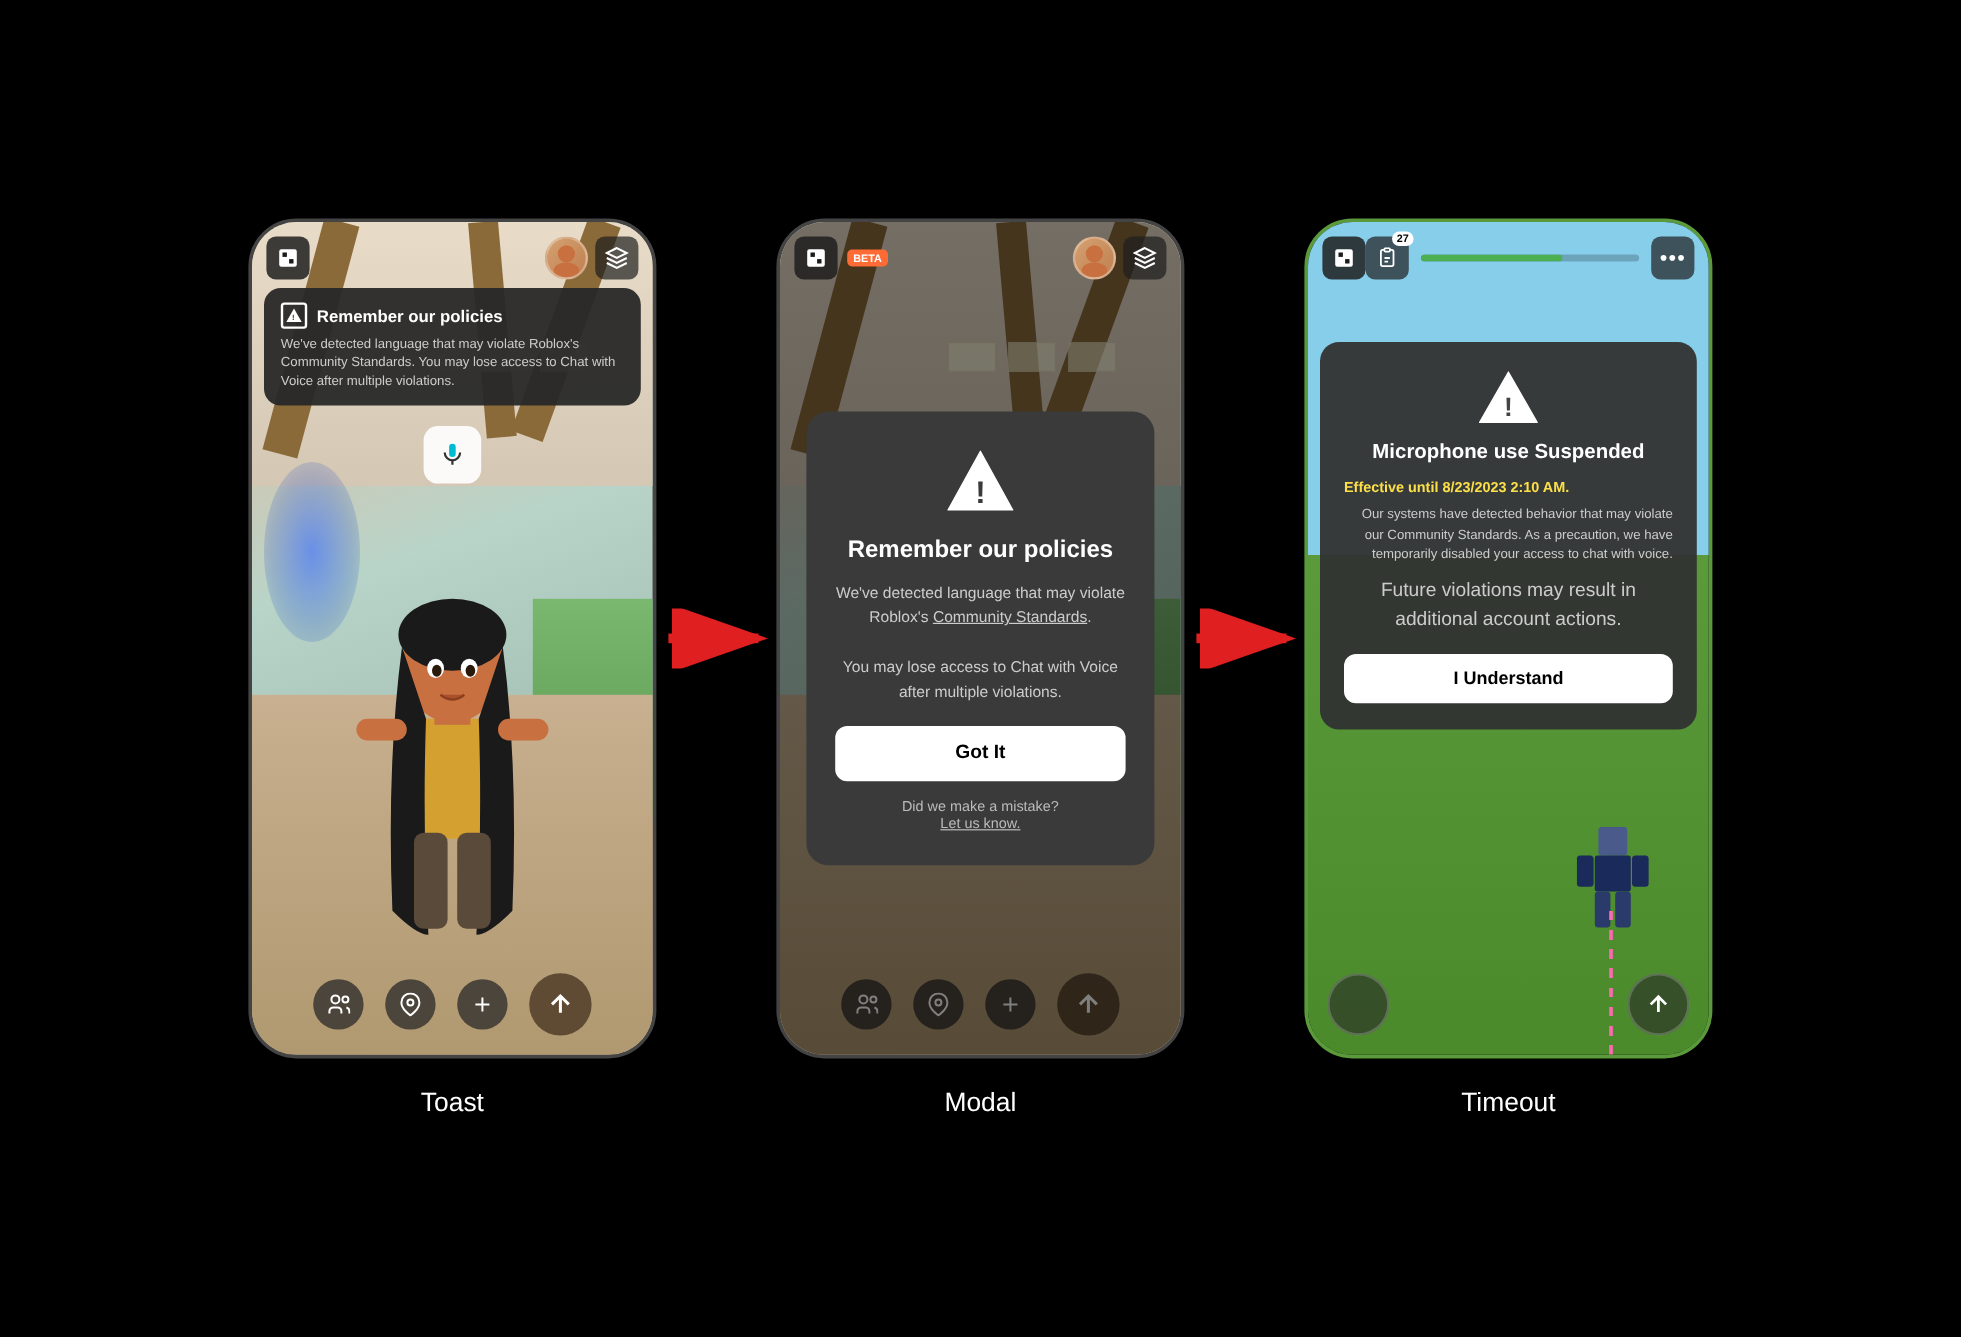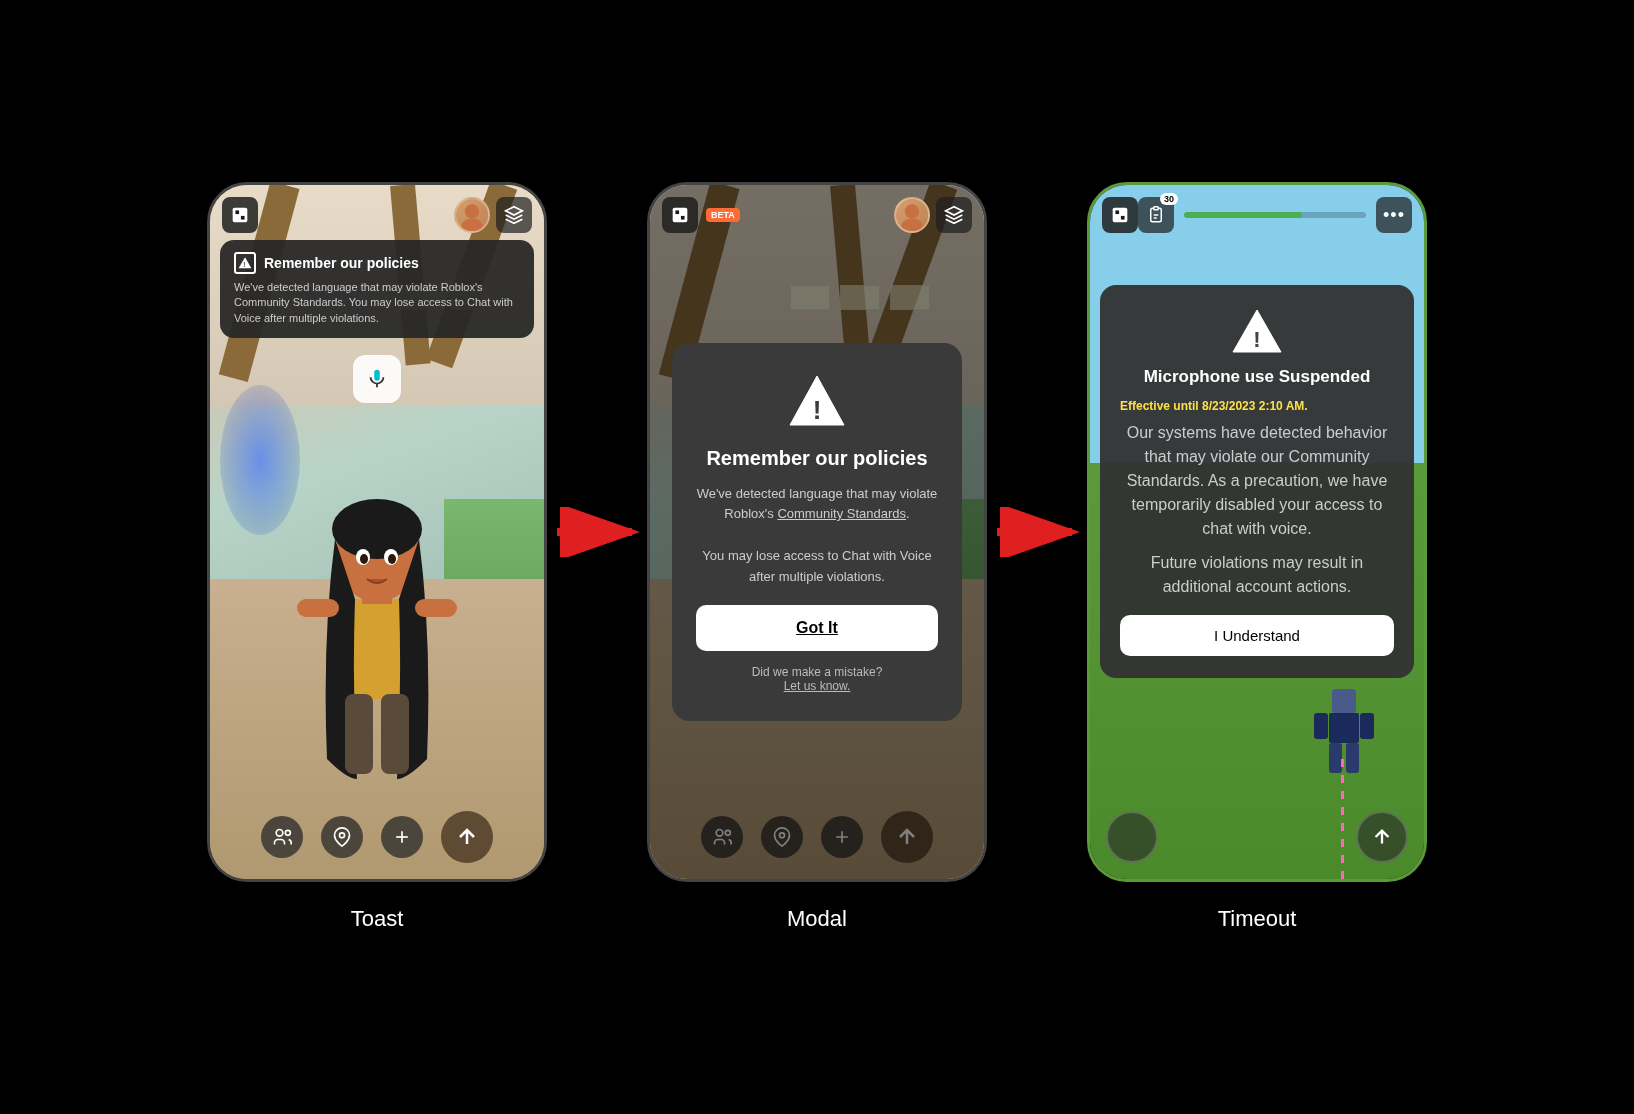--- a/index.html
+++ b/index.html
@@ -354,21 +354,20 @@
       background: white;
       color: #000;
       border: none;
       border-radius: 10px;
       padding: 14px 0;
       width: 100%;
       font-size: 16px;
       font-weight: 600;
       cursor: pointer;
       margin-bottom: 14px;
-      text-decoration: underline;
     }
 
     .modal-footer-link {
       font-size: 12px;
       color: #bbb;
       text-align: center;
     }
 
     
     .game-bg-3 {
@@ -407,43 +406,43 @@
 
     .timeout-effective {
       font-size: 12px;
       font-weight: 700;
       color: #fde047;
       margin-bottom: 8px;
       text-align: left;
     }
 
     .timeout-body {
-      font-size: 16px;
+      font-size: 11px;
       color: #ccc;
       line-height: 1.5;
-      text-align: center;
+      text-align: right;
       margin-bottom: 10px;
     }
 
     .timeout-body-2 {
       font-size: 16px;
       color: #ccc;
       line-height: 1.5;
       margin-bottom: 16px;
     }
 
     .understand-btn {
       background: white;
       color: #000;
       border: none;
       border-radius: 10px;
       padding: 12px 0;
       width: 100%;
       font-size: 15px;
-      font-weight: 400;
+      font-weight: 700;
       cursor: pointer;
     }
 
     
     .timeout-top-bar {
       position: absolute;
       top: 12px;
       left: 12px;
       right: 12px;
       display: flex;
@@ -824,21 +823,21 @@
               <rect x="13" y="13" width="4" height="4" fill="#1a1a1a"></rect>
             </svg>
           </div>
           <div class="notif-icon-wrap">
             <svg width="18" height="18" viewBox="0 0 24 24" fill="none" stroke="white" stroke-width="2">
               <path d="M9 3H7a2 2 0 00-2 2v14a2 2 0 002 2h10a2 2 0 002-2V5a2 2 0 00-2-2h-2"></path>
               <rect x="9" y="1" width="6" height="4" rx="1"></rect>
               <line x1="9" y1="12" x2="15" y2="12"></line>
               <line x1="9" y1="16" x2="13" y2="16"></line>
             </svg>
-            <div class="notif-badge">30</div>
+            <div class="notif-badge">27</div>
           </div>
           <div class="progress-bar-container">
             <div class="progress-bar-fill"></div>
           </div>
           <div class="icon-btn" style="font-size:18px; letter-spacing:1px; color:white; background:rgba(30,30,30,0.7); border-radius:8px; width:36px; height:36px; display:flex; align-items:center; justify-content:center;">
             <span>•••</span>
           </div>
         </div>
 
         <div class="timeout-dialog">

